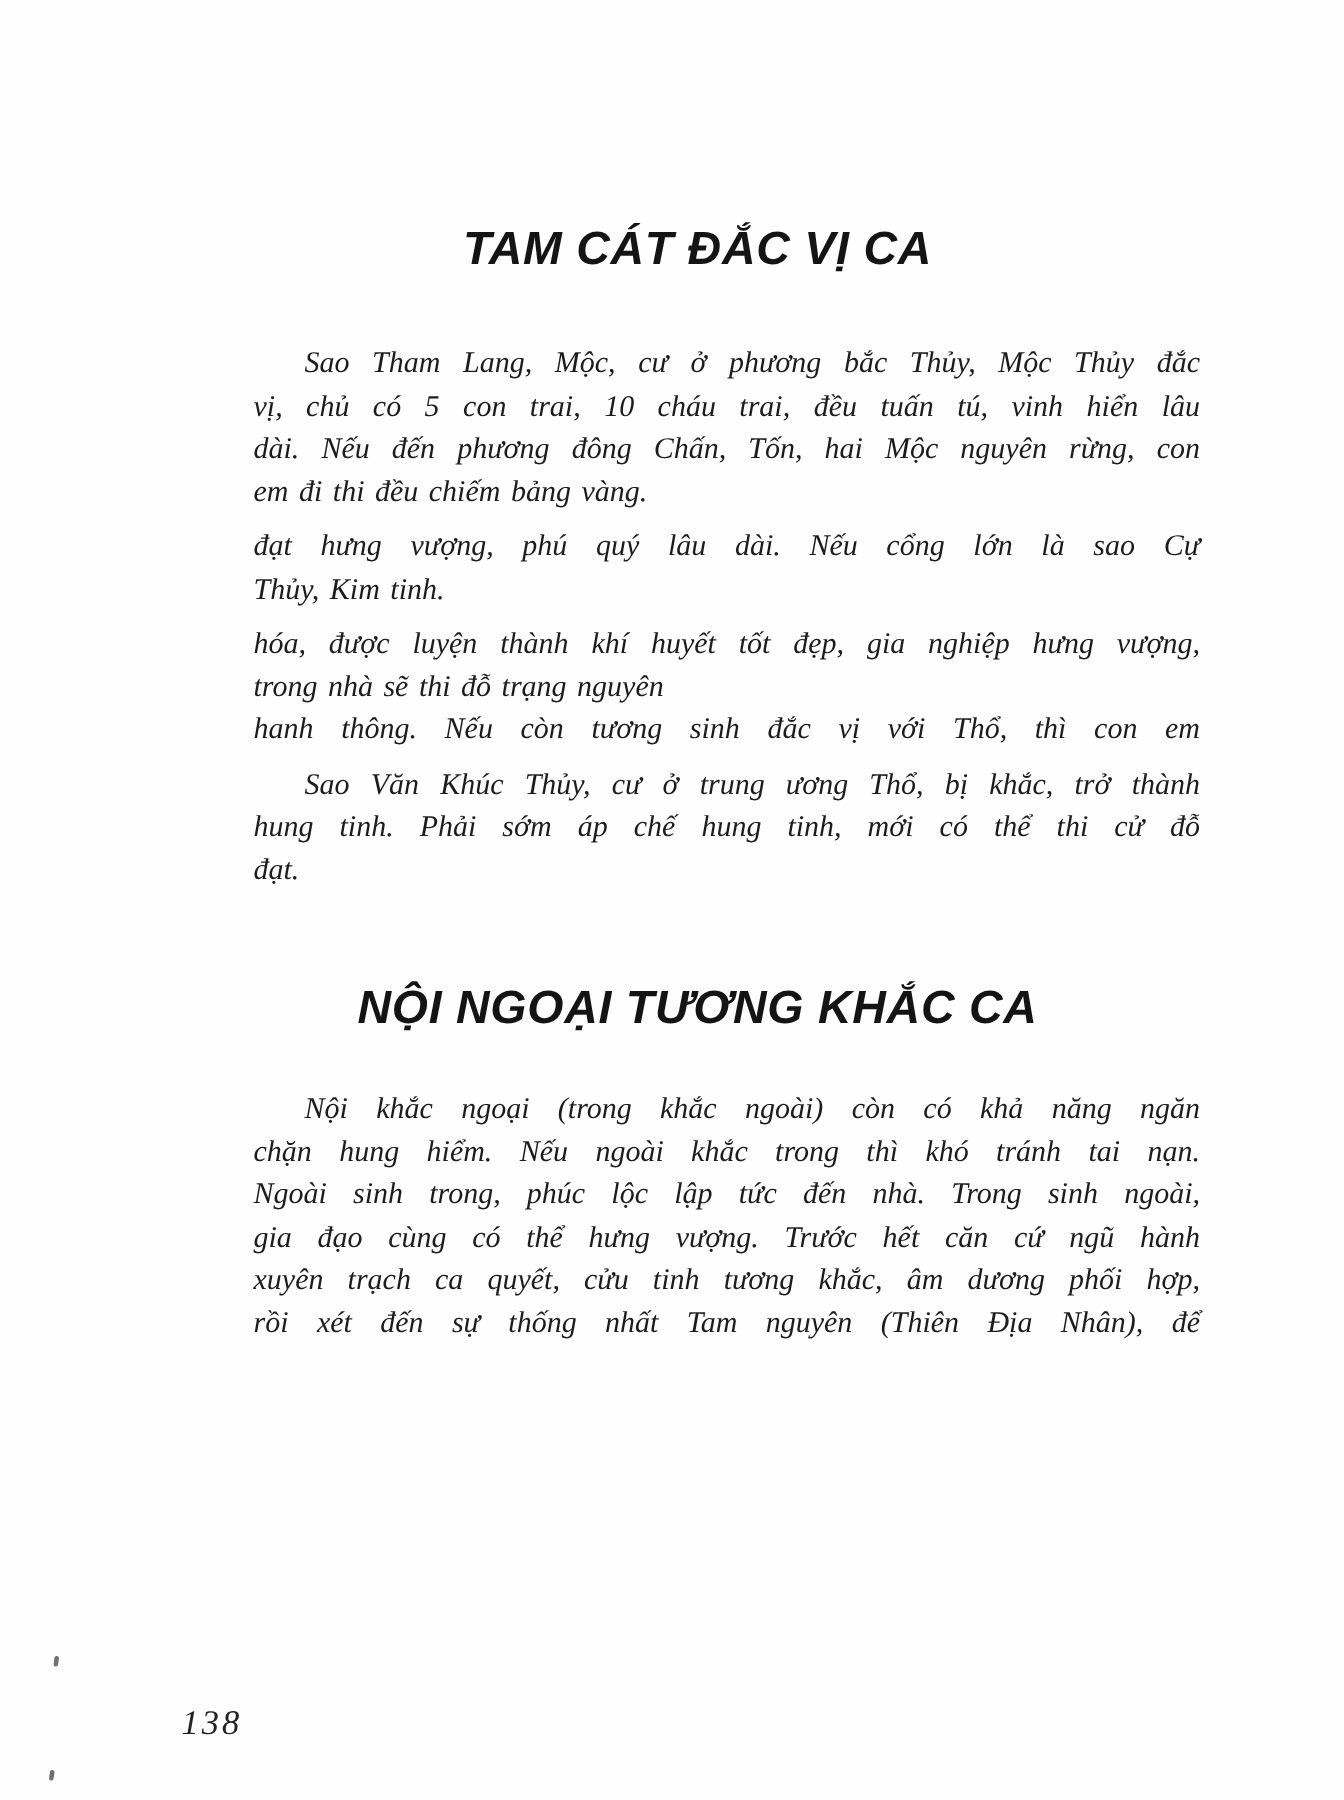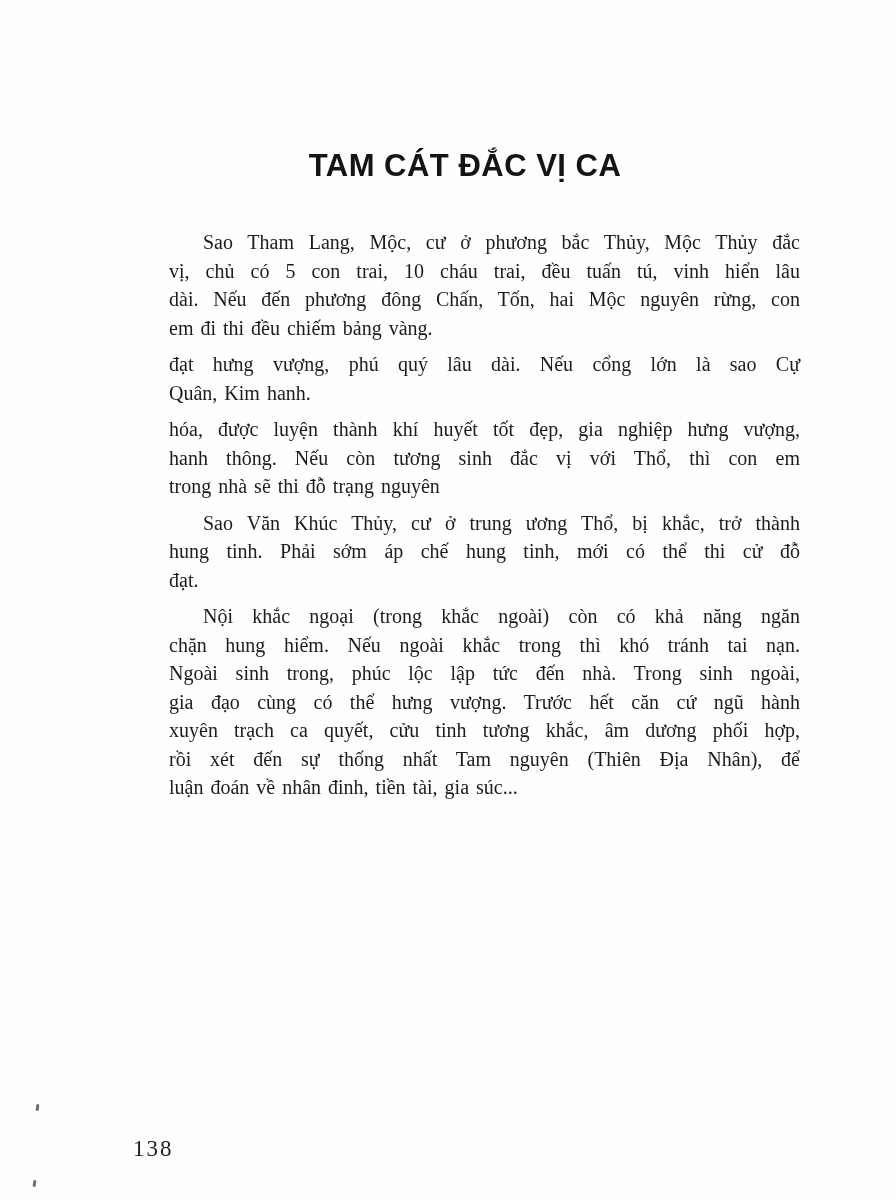--- a/index.html
+++ b/index.html
@@ -7,20 +7,21 @@
     position: relative;
     width: 896px;
     height: 1200px;
     margin: 0 auto;
     background: #fefefe;
     color: #1c1c1c;
     font-family: "Liberation Serif", serif;
     box-sizing: border-box;
     padding: 146px 96px 0 130px;
     overflow: hidden;
+    font-style: italic;
   }
   .section-title {
     font-family: "Liberation Sans", sans-serif;
     font-weight: 700;
     font-size: 31px;
     line-height: 40px;
     letter-spacing: 0.5px;
     text-align: center;
     margin: 0;
     color: #141414;
@@ -33,21 +34,21 @@
     line-height: 28.5px;
     text-align: justify;
     text-align-last: justify;
     word-spacing: 2px;
     margin-left: 39px;
   }
   .line.first { text-indent: 34px; }
   .line.last { text-align-last: left; }
   .page-number {
     position: absolute;
-    left: 133px;
+    left: 121px;
     top: 1136px;
     font-size: 23px;
     letter-spacing: 2px;
     color: #222;
   }
   .margin-mark {
     position: absolute;
     width: 3px;
     height: 7px;
     background: #6f6f6f;
@@ -66,46 +67,46 @@
 
     <div class="paragraph">
       <div class="line first">Sao Tham Lang, Mộc, cư ở phương bắc Thủy, Mộc Thủy đắc</div>
       <div class="line">vị, chủ có 5 con trai, 10 cháu trai, đều tuấn tú, vinh hiển lâu</div>
       <div class="line">dài. Nếu đến phương đông Chấn, Tốn, hai Mộc nguyên rừng, con</div>
       <div class="line last">em đi thi đều chiếm bảng vàng.</div>
     </div>
 
     <div class="paragraph">
       <div class="line">đạt hưng vượng, phú quý lâu dài. Nếu cổng lớn là sao Cự</div>
-      <div class="line last">Quân, Kim hanh.</div>
+      <div class="line last">Thủy, Kim tinh.</div>
     </div>
 
     <div class="paragraph">
       <div class="line">hóa, được luyện thành khí huyết tốt đẹp, gia nghiệp hưng vượng,</div>
+      <div class="line last">trong nhà sẽ thi đỗ trạng nguyên</div>
       <div class="line">hanh thông. Nếu còn tương sinh đắc vị với Thổ, thì con em</div>
-      <div class="line last">trong nhà sẽ thi đỗ trạng nguyên</div>
     </div>
 
     <div class="paragraph">
       <div class="line first">Sao Văn Khúc Thủy, cư ở trung ương Thổ, bị khắc, trở thành</div>
       <div class="line">hung tinh. Phải sớm áp chế hung tinh, mới có thể thi cử đỗ</div>
       <div class="line last">đạt.</div>
     </div>
   </section>
 
   <section>
+    <h1 class="section-title title-2">NỘI NGOẠI TƯƠNG KHẮC CA</h1>
 
     <div class="paragraph">
       <div class="line first">Nội khắc ngoại (trong khắc ngoài) còn có khả năng ngăn</div>
       <div class="line">chặn hung hiểm. Nếu ngoài khắc trong thì khó tránh tai nạn.</div>
       <div class="line">Ngoài sinh trong, phúc lộc lập tức đến nhà. Trong sinh ngoài,</div>
       <div class="line">gia đạo cùng có thể hưng vượng. Trước hết căn cứ ngũ hành</div>
       <div class="line">xuyên trạch ca quyết, cửu tinh tương khắc, âm dương phối hợp,</div>
       <div class="line">rồi xét đến sự thống nhất Tam nguyên (Thiên Địa Nhân), để</div>
-      <div class="line last">luận đoán về nhân đinh, tiền tài, gia súc...</div>
     </div>
   </section>
 
   <div class="page-number">138</div>
 
   <span class="margin-mark mark-1"></span>
   <span class="margin-mark mark-2"></span>
 
 </div>
 

